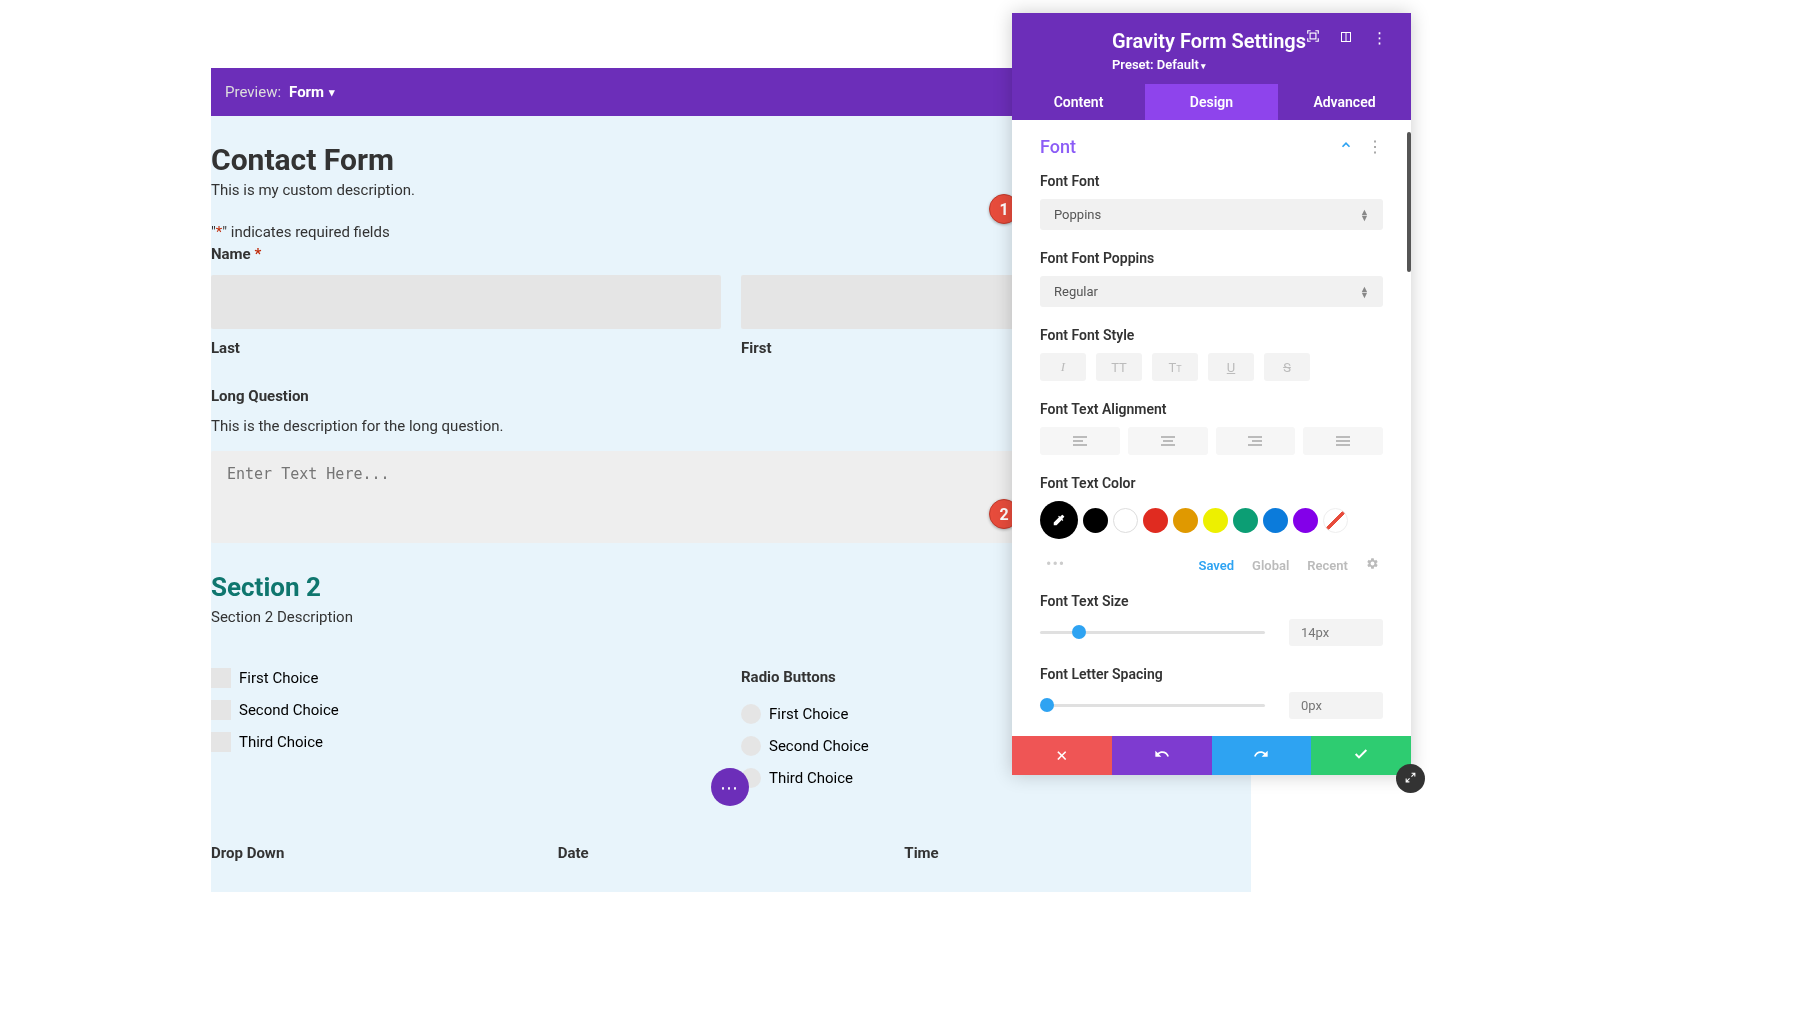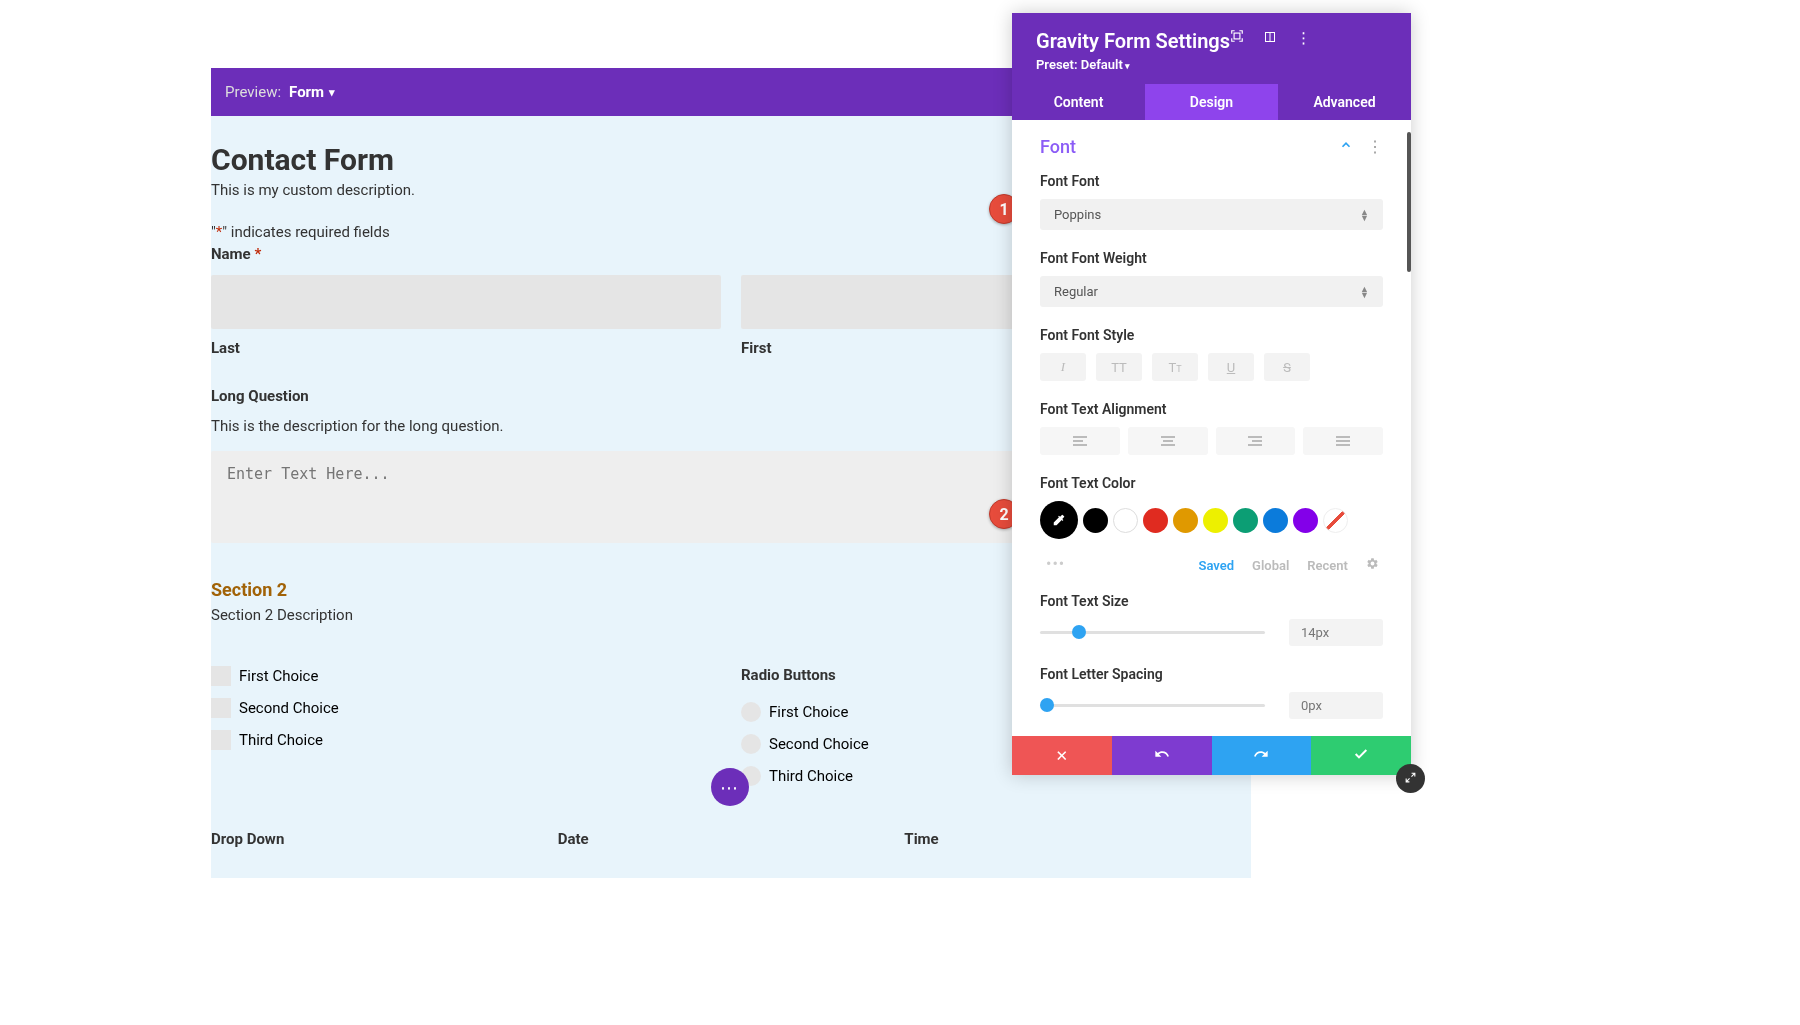--- a/index.html
+++ b/index.html
@@ -83,32 +83,32 @@
       height: 92px;
       background: #eeeeee;
       border: none;
       border-radius: 2px;
       padding: 14px 16px;
       font-size: 15px;
       color: #999;
       resize: none;
     }
     
-    .section-title { font-size: 18px; font-weight: 700; color: #a16207; margin-top: 32px; }
+    .section-title { font-size: 26px; font-weight: 700; color: #0f766e; margin-top: 25px; }
     .section-desc { font-size: 15px; color: #333; margin-top: 6px; margin-bottom: 42px; }
     
     .choice-row { display: flex; gap: 20px; }
     .choice-col { flex: 1; }
     .choice-label { font-weight: 700; font-size: 15px; color: #333; margin-bottom: 18px; }
     
     .choice-item { display: flex; align-items: center; gap: 8px; margin-bottom: 12px; font-size: 15px; color: #000000; }
     .checkbox-box { width: 20px; height: 20px; background: #e5e5e5; }
     .radio-circle { width: 20px; height: 20px; background: #e5e5e5; border-radius: 50%; }
     
-    .bottom-row { display: flex; margin-top: 32px; }
+    .bottom-row { display: flex; margin-top: 44px; }
     .bottom-col { flex: 1; font-weight: 700; font-size: 15px; color: #333; }
     
     
     .annotation {
       position: absolute;
       width: 30px; height: 30px;
       background: #e74c3c;
       border: 1px solid #c0392b;
       color: #fff;
       border-radius: 50%;
@@ -149,21 +149,21 @@
       flex-direction: column;
       box-shadow: 0 0 18px rgba(0,0,0,0.2);
       z-index: 60;
     }
     
     .panel-header {
       background: #6c2eb9;
       color: #fff;
       padding: 16px 24px 12px 24px;
       display: flex;
-      justify-content: flex-start;
+      justify-content: flex-end;
       align-items: flex-start;
     }
     
     .panel-header-left h2 { font-size: 20px; font-weight: 600; margin-bottom: 4px; }
     .panel-header-left .preset { font-size: 13px; font-weight: 600; }
     .panel-header-left .preset::after { content: " ▾"; font-size: 9px; }
     
     .panel-header-icons { display: flex; gap: 20px; align-items: center; }
     .panel-header-icons span { cursor: pointer; font-size: 15px; }
     
@@ -461,21 +461,21 @@
       <div class="select-box">
         <span>Poppins</span>
         <span class="select-arrows">
             <span>▲</span>
             <span>▼</span>
           </span>
       </div>
     </div>
 
     <div class="setting-group">
-      <div class="setting-label">Font Font Weight</div>
+      <div class="setting-label">Font Font Poppins</div>
       <div class="select-box">
         <span>Regular</span>
         <span class="select-arrows">
             <span>▲</span>
             <span>▼</span>
           </span>
       </div>
     </div>
 
     <div class="setting-group">

